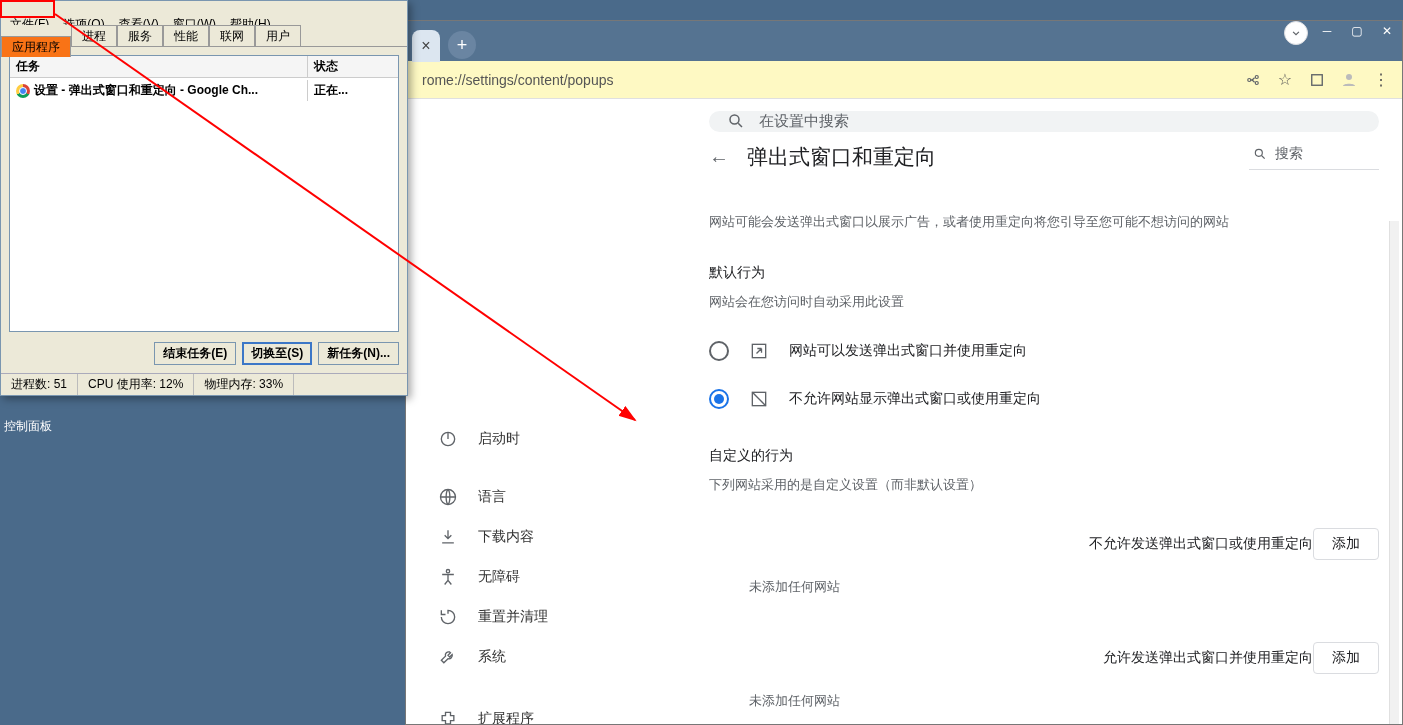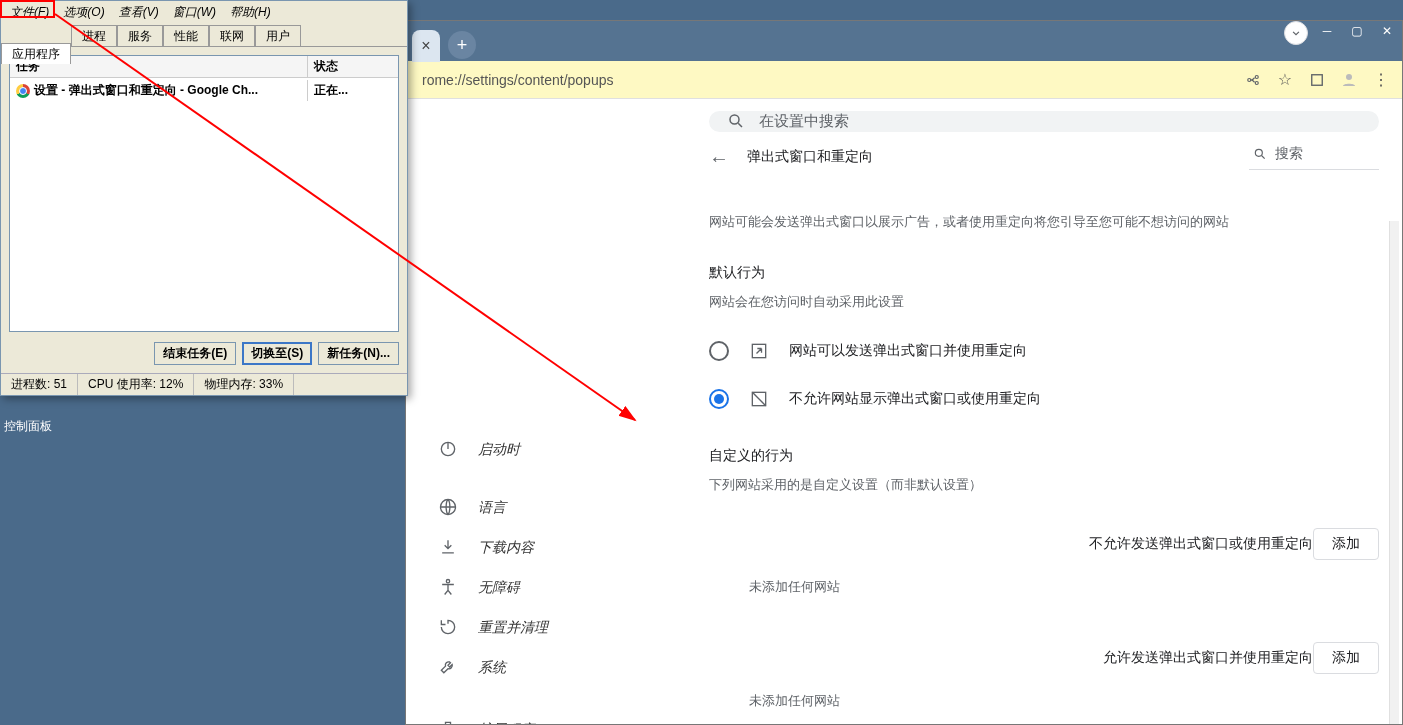--- a/index.html
+++ b/index.html
@@ -15,24 +15,24 @@
     .desktop-label { position: absolute; left: 4px; top: 418px; color: #fff; font-size: 12px; }
 
     
     .taskmgr {
       position: absolute; left: 0; top: 0; width: 408px; height: 396px;
       background: #ece9d8; border: 1px solid #7a96b0;
       box-shadow: 3px 3px 8px rgba(0,0,0,.35);
       display: flex; flex-direction: column;
     }
     .tm-menu { display: flex; background: #ece9d8; height: 20px; font-size: 12px; padding: 1px 2px; }
-    .tm-menu span { padding: 2px 7px; cursor: default; font-style: italic; }
+    .tm-menu span { padding: 14px 7px; cursor: default; }
     .tm-tabs { display: flex; background: #ece9d8; border-bottom: 1px solid #999; height: 22px; margin-top: 4px; }
     .tm-tab { padding: 2px 10px; border: 1px solid #999; border-bottom: none; background: #ece9d8; font-size: 12px; cursor: default; }
-    .tm-tab.active { background: #ffffff; position: relative; top: 18px; }
+    .tm-tab.active { background: #f97316; position: relative; top: 11px; }
     .tm-body { flex: 1; background: #ece9d8; padding: 8px; display: flex; flex-direction: column; }
     .tm-list { flex: 1; border: 1px solid #7a96b0; background: #fff; overflow: hidden; font-weight: bold; }
     .tm-list-head { display: flex; border-bottom: 1px solid #ccc; background: #f5f5f5; }
     .tm-col-task { flex: 1; padding: 2px 6px; border-right: 1px solid #ccc; }
     .tm-col-status { width: 90px; padding: 2px 6px; }
     .tm-row { display: flex; padding: 2px 0; }
     .tm-row .tm-col-task { display: flex; align-items: center; gap: 4px; }
     .tm-btns { display: flex; gap: 6px; justify-content: flex-end; margin-top: 10px; font-weight: bold; }
     .tm-btn { padding: 2px 8px; border: 1px solid #7a96b0; background: #ece9d8; font-size: 12px; cursor: default; }
     .tm-btn.hl { border: 2px solid #3c77c7; padding: 1px 7px; }
@@ -57,31 +57,31 @@
     .win-ctrls2 { position:absolute; right:0; top:0; display:flex;}
     .win-btn2 { width:30px; height:20px; display:flex; align-items:center; justify-content:center; color:#fff; font-size:12px;}
     .chrome-omni { height: 38px; background: #fef9c3; border-bottom: 1px solid #e0e0e0; display:flex; align-items:center; padding: 0 10px; gap:10px;}
     .addr { flex:1; font-size:14px; color:#555; padding-left: 6px;}
     .omni-icon { width:22px; height:22px; display:flex; align-items:center; justify-content:center; color:#555; font-size:16px;}
     .omni-icon svg{width:18px;height:18px;}
     .chrome-content { flex:1; display:flex; background:#fff; overflow:hidden; position:relative;}
 
     
     .sidebar { width: 280px; padding-left: 14px; padding-top: 20px; }
-    .sb-item { display:flex; align-items:flex-end; gap:20px; height:40px; padding-left:18px; color:#333; font-size:14px; border-radius: 0 20px 20px 0; cursor:default;font-style:italic;}
+    .sb-item { display:flex; align-items:center; gap:20px; height:40px; padding-left:18px; color:#333; font-size:14px; border-radius: 0 20px 20px 0; cursor:default;}
     .sb-icon { width:20px; height:20px; display:flex; align-items:center; justify-content:center; color:#5f6368;}
     .sb-icon svg{width:20px;height:20px;fill:none;stroke:currentColor;stroke-width:1.6;}
 
     
     .main { flex:1; display:flex; flex-direction:column; align-items:center; padding-top: 12px; overflow:auto;}
     .searchbar { width: 670px; height: 42px; background:#f1f3f4; border-radius: 22px; display:flex; align-items:center; padding: 0 18px; gap:14px; color:#5f6368; font-size:15px;}
     .section { width: 670px; }
     .sec-head { display:flex; align-items:center; height:50px; gap:18px;}
     .back-arrow { font-size:20px; color:#5f6368;}
-    .sec-title { font-size:14px; color:#202124; flex:1;}
+    .sec-title { font-size:21px; color:#202124; flex:1;}
     .sec-search { display:flex; align-items:center; gap:8px; color:#5f6368; font-size:14px; border-bottom:1px solid #dadce0; padding:2px 4px 6px 4px; width: 130px;}
     .card-text { color:#5f6368; font-size:13px; line-height:1.6; }
     .section-label { color:#202124; font-size:14px; margin-top: 32px; margin-bottom: 10px;}
     .radio-row { display:flex; align-items:center; gap:20px; height:48px;}
     .radio { width:20px; height:20px; border:2px solid #5f6368; border-radius:50%; display:flex; align-items:center; justify-content:center;}
     .radio.sel { border-color:#1a73e8;}
     .radio.sel::after{content:'';width:10px;height:10px;background:#1a73e8;border-radius:50%;}
     .radio-icon { width:20px; height:20px; color:#5f6368;}
     .radio-icon svg{width:20px;height:20px;fill:none;stroke:currentColor;stroke-width:1.6;}
     .radio-label { font-size:14px; color:#202124;}

